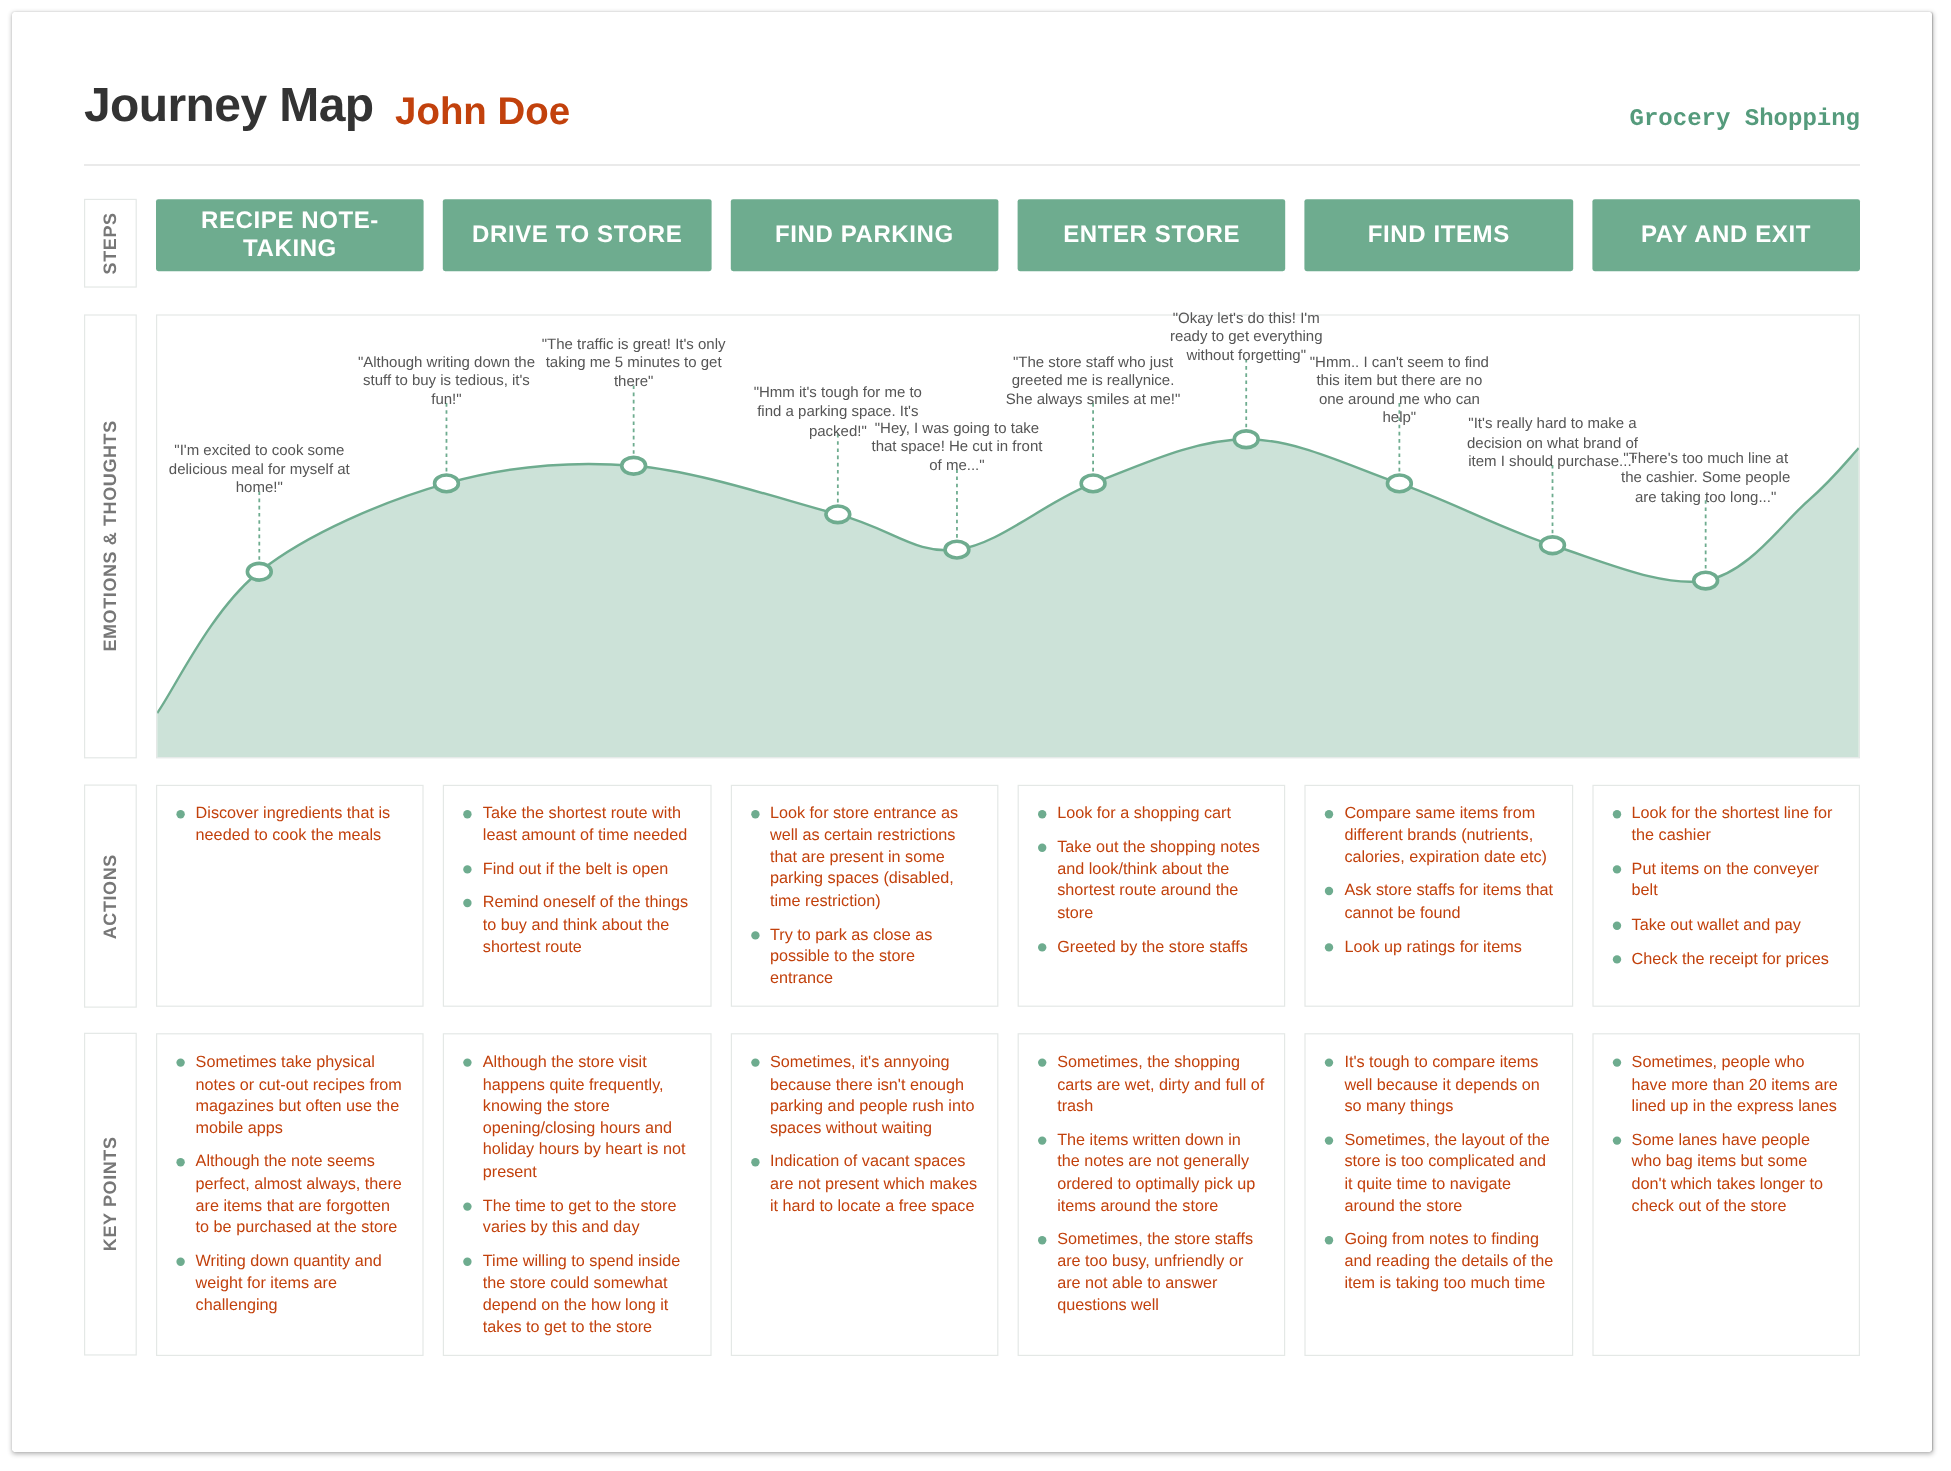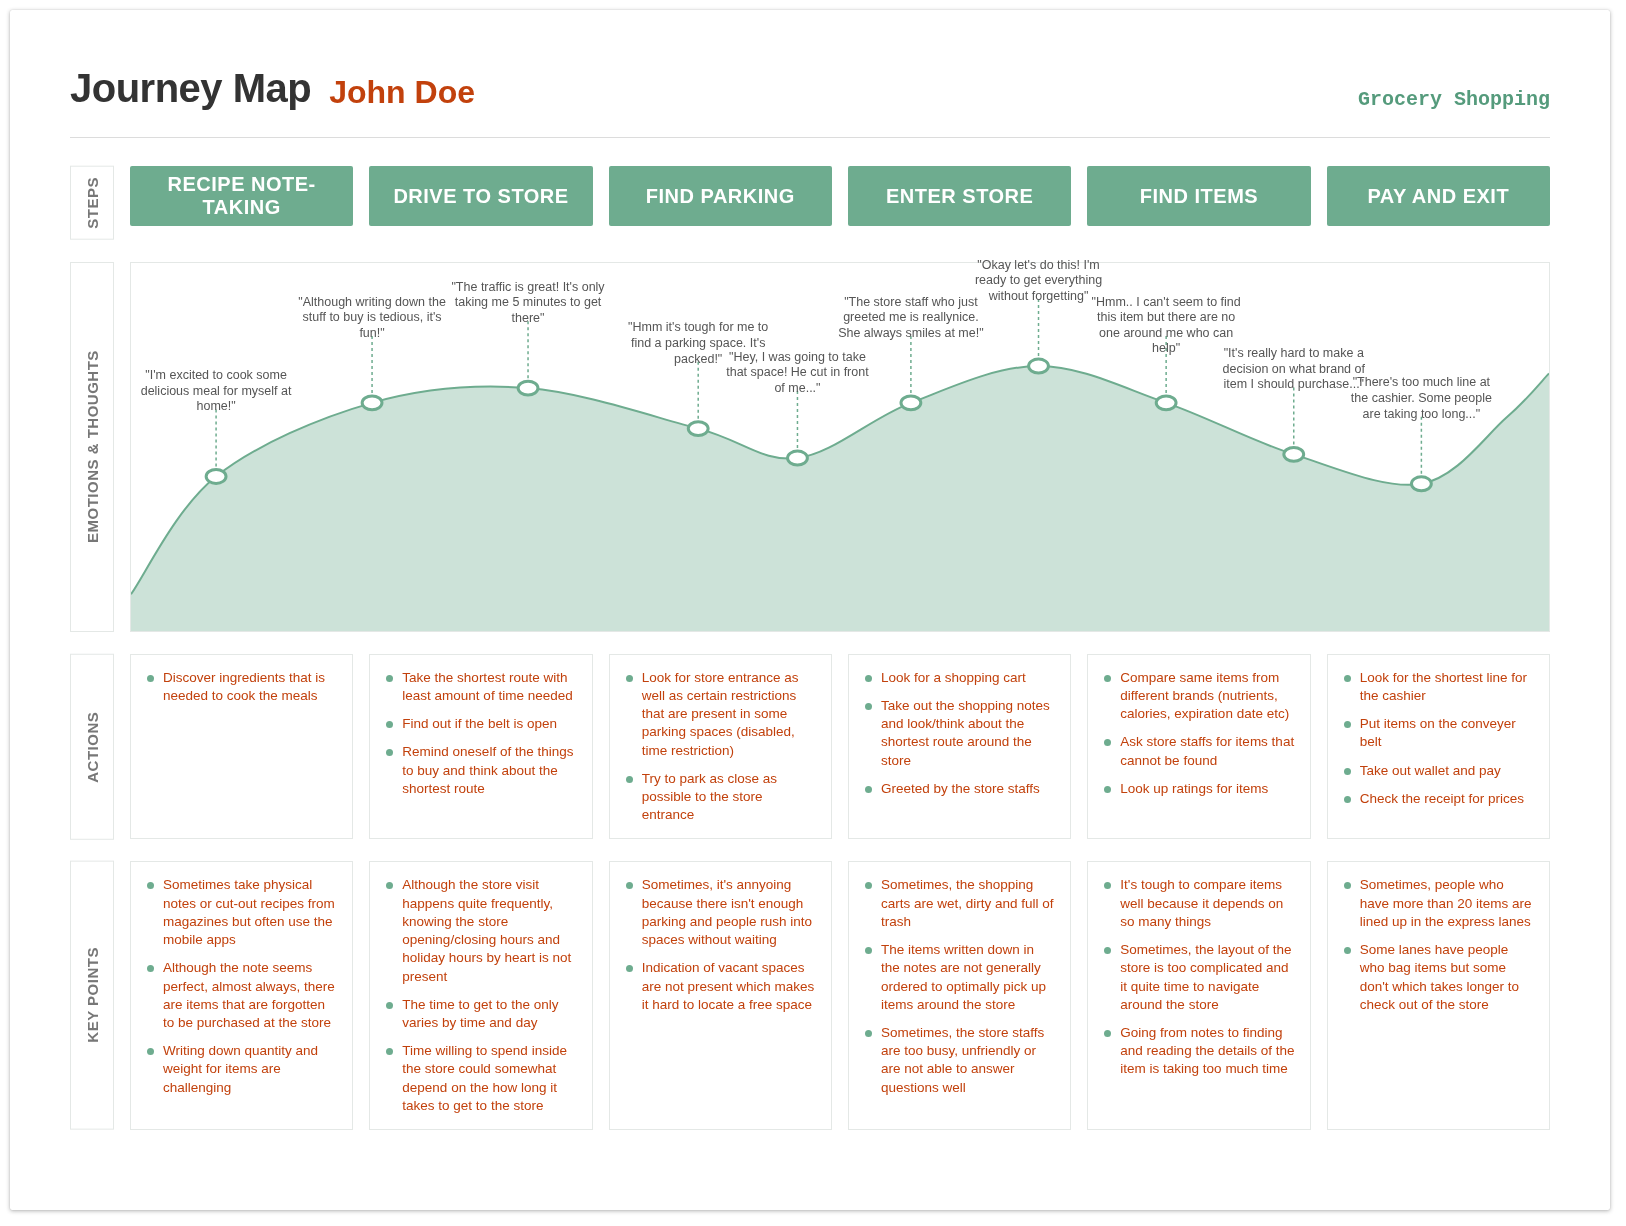--- a/index.html
+++ b/index.html
@@ -224,21 +224,21 @@
         <div class="cell">
           <ul>
             <li>Sometimes take physical notes or cut-out recipes from magazines but often use the mobile apps</li>
             <li>Although the note seems perfect, almost always, there are items that are forgotten to be purchased at the store</li>
             <li>Writing down quantity and weight for items are challenging</li>
           </ul>
         </div>
         <div class="cell">
           <ul>
             <li>Although the store visit happens quite frequently, knowing the store opening/closing hours and holiday hours by heart is not present</li>
-            <li>The time to get to the only varies by time and day</li>
+            <li>The time to get to the store varies by this and day</li>
             <li>Time willing to spend inside the store could somewhat depend on the how long it takes to get to the store</li>
           </ul>
         </div>
         <div class="cell">
           <ul>
             <li>Sometimes, it's annyoing because there isn't enough parking and people rush into spaces without waiting</li>
             <li>Indication of vacant spaces are not present which makes it hard to locate a free space</li>
           </ul>
         </div>
         <div class="cell">

